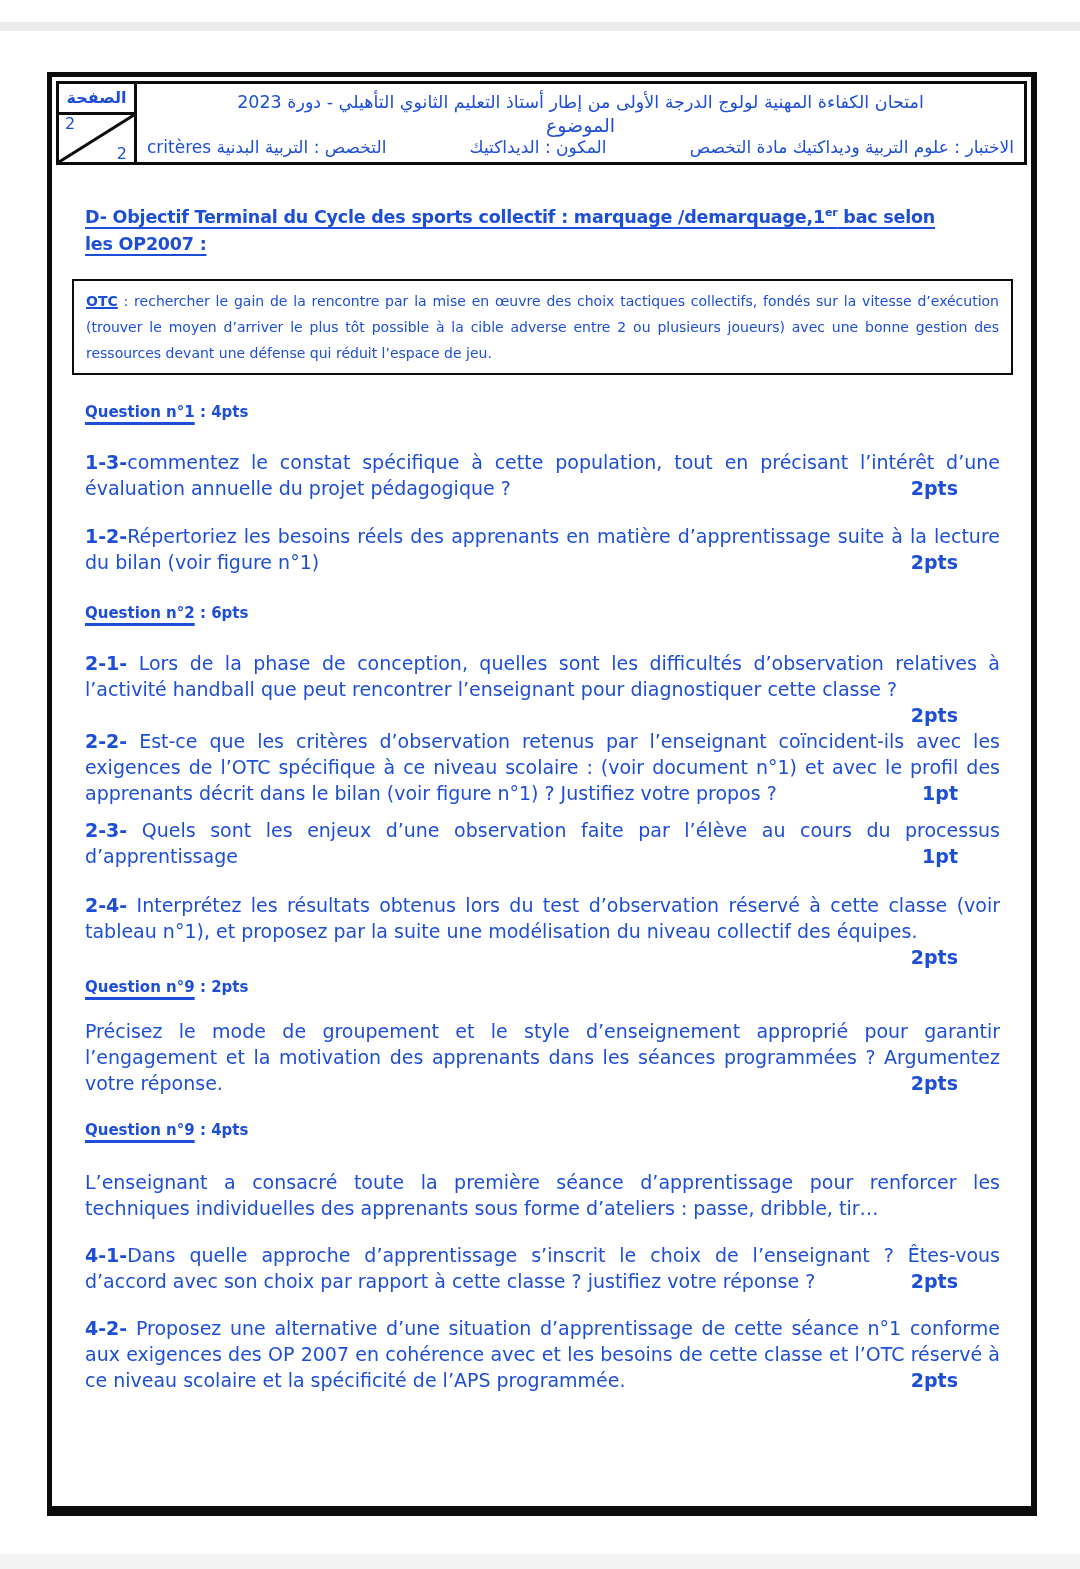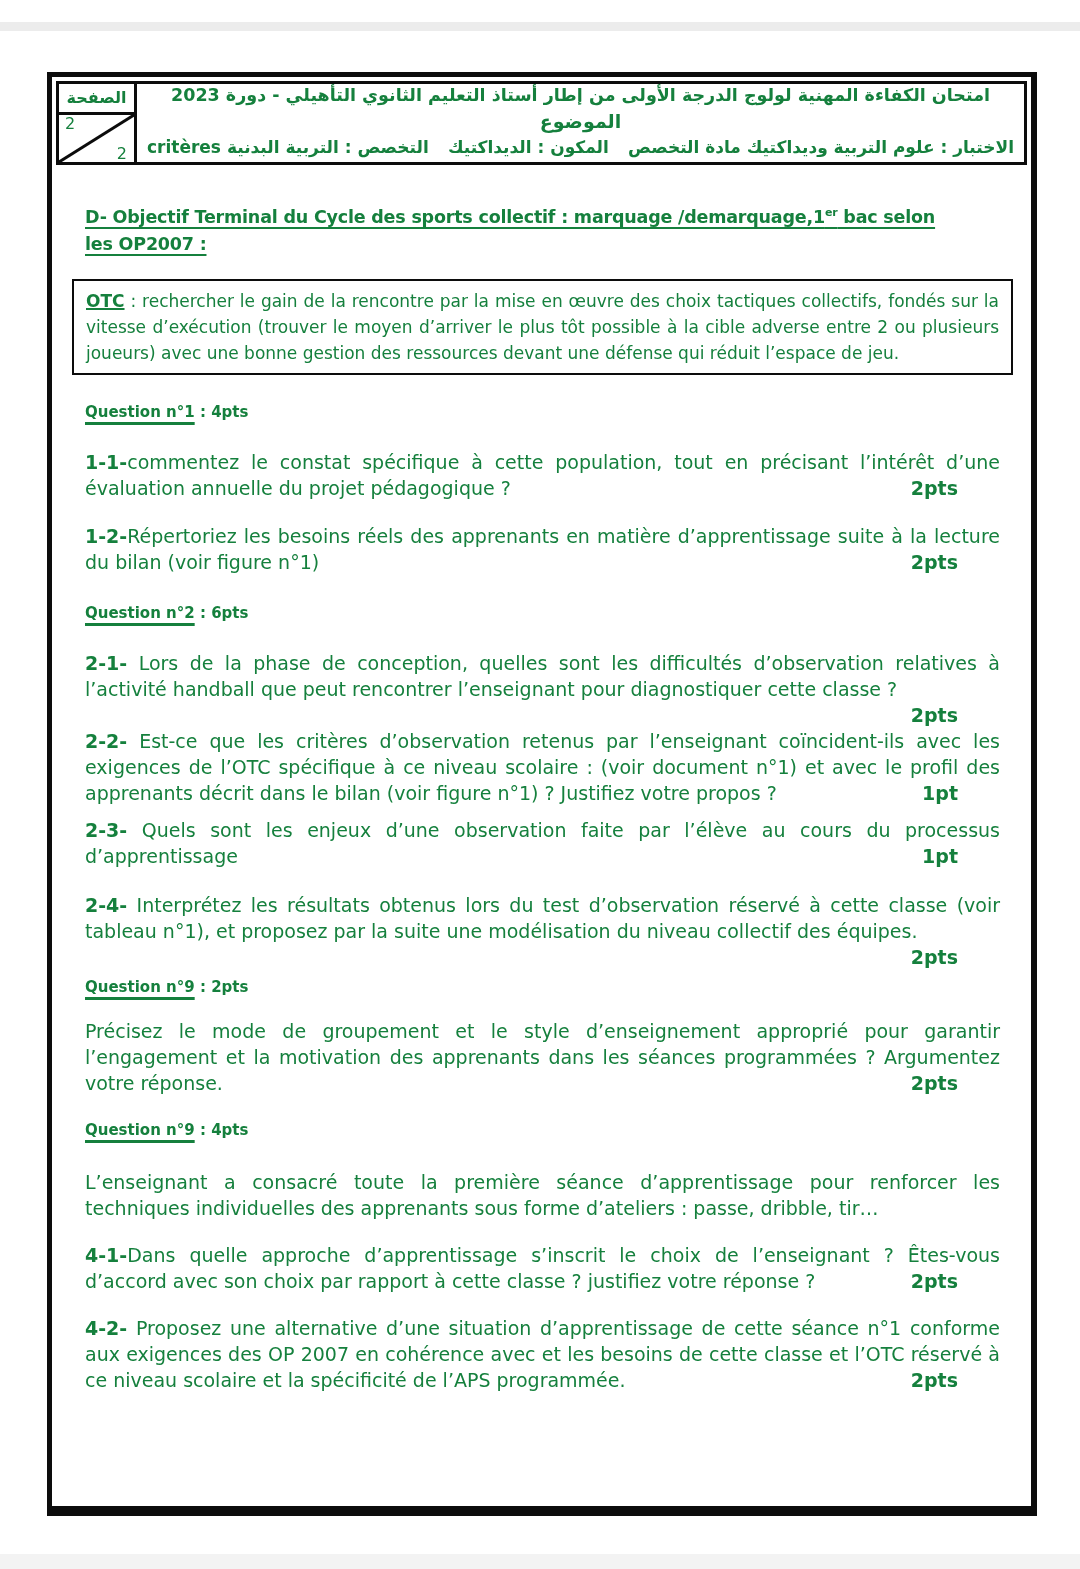--- a/index.html
+++ b/index.html
@@ -1,18 +1,18 @@
 <!DOCTYPE html>
 <html lang="fr"><head>
 <meta charset="utf-8">
 <style>
   html, body { margin:0; padding:0; background:#ffffff; }
   .page {
     position:relative; width:1080px; height:1569px; background:#ffffff;
-    font-family:"DejaVu Sans", sans-serif; color:#15803d; overflow:hidden;
+    font-family:"DejaVu Sans", sans-serif; color:#1d4ed8; overflow:hidden;
   }
   .scan-strip { position:absolute; left:0; right:0; }
   .scan-strip-top { top:22px; height:9px; background:#ececec; }
   .scan-strip-bottom { bottom:0; height:15px; background:#f3f3f3; }
 
   .frame {
     position:absolute; left:47px; top:72px; width:990px; height:1444px;
     box-sizing:border-box; background:#ffffff;
     border:5px solid #0c0c0c; border-right-width:6px; border-bottom-width:10px;
   }
@@ -27,39 +27,39 @@
     height:31px; border-bottom:3px solid #0c0c0c; box-sizing:border-box;
     font-weight:bold; font-size:16px; line-height:28px; text-align:center;
   }
   .page-col-frac { position:relative; flex:1; font-size:16px; }
   .page-col-frac svg { position:absolute; left:0; top:0; width:100%; height:100%; }
   .num-top { position:absolute; top:-1px; left:6px; }
   .num-bot { position:absolute; bottom:-1px; right:7px; }
 
   .head-main {
     flex:1; display:flex; flex-direction:column; justify-content:space-between;
-    padding:1px 10px 5px; font-weight:bold;
+    padding:8px 10px 5px; font-weight:normal;
   }
   .head-line1 { text-align:center; font-size:17.5px; white-space:nowrap; }
   .head-line2 { text-align:center; font-size:19px; }
   .head-meta { display:flex; justify-content:space-between; font-size:17px; }
 
   
   .content { padding:0 31px 0 33px; font-size:19px; line-height:26px; text-align:justify; }
 
   .section-title {
     margin-top:34px; font-weight:bold; font-size:17.5px; letter-spacing:-0.2px;
     line-height:27px; text-align:left;
   }
   .section-title .u { text-decoration:underline; text-decoration-thickness:2px; text-underline-offset:4px; }
   .section-title sup { font-size:11px; }
 
   .otc-box {
     margin:21px -13px 8px -13px; border:2px solid #0c0c0c;
-    padding:7px 12px; font-size:17px; line-height:26px;
+    padding:7px 12px; font-size:14px; line-height:26px;
   }
   .otc-label { font-weight:bold; text-decoration:underline; text-decoration-thickness:2px; }
 
   .doc-ref { margin-top:3px; text-align:right; font-weight:bold; font-size:19px; }
   .doc-ref .u { text-decoration:underline; text-decoration-thickness:2px; text-underline-offset:3px; }
 
   .q-heading { font-weight:bold; font-size:15px; text-align:left; }
   .q-heading .u { text-decoration:underline; text-decoration-thickness:2.5px; text-underline-offset:5px; }
 
   .para { position:relative; }
@@ -124,21 +124,21 @@
 
       <div class="otc-box" id="blk-otc">
         <span class="otc-label">OTC</span><span> : rechercher le gain de la rencontre par la mise en œuvre des choix tactiques collectifs, fondés sur la vitesse d’exécution (trouver le moyen d’arriver le plus tôt possible à la cible adverse entre 2 ou plusieurs joueurs) avec une bonne gestion des ressources devant une défense qui réduit l’espace de jeu.</span>
       </div>
 
 
       <div class="q-heading" id="blk-q1h">
         <span class="u">Question n°1</span><span> : </span><span>4pts</span>
       </div>
       <div class="para" id="blk-q1a">
-        <span class="num">1-1-</span><span>commentez le constat spécifique à cette population, tout en précisant l’intérêt d’une évaluation annuelle du projet pédagogique ?</span>
+        <span class="num">1-3-</span><span>commentez le constat spécifique à cette population, tout en précisant l’intérêt d’une évaluation annuelle du projet pédagogique ?</span>
         <span class="pts">2pts</span>
       </div>
       <div class="para" id="blk-q1b">
         <span class="num">1-2-</span><span>Répertoriez les besoins réels des apprenants en matière d’apprentissage suite à la lecture du bilan (voir figure n°1)</span>
         <span class="pts">2pts</span>
       </div>
 
       <div class="q-heading" id="blk-q2h">
         <span class="u">Question n°2</span><span> : </span><span>6pts</span>
       </div>

